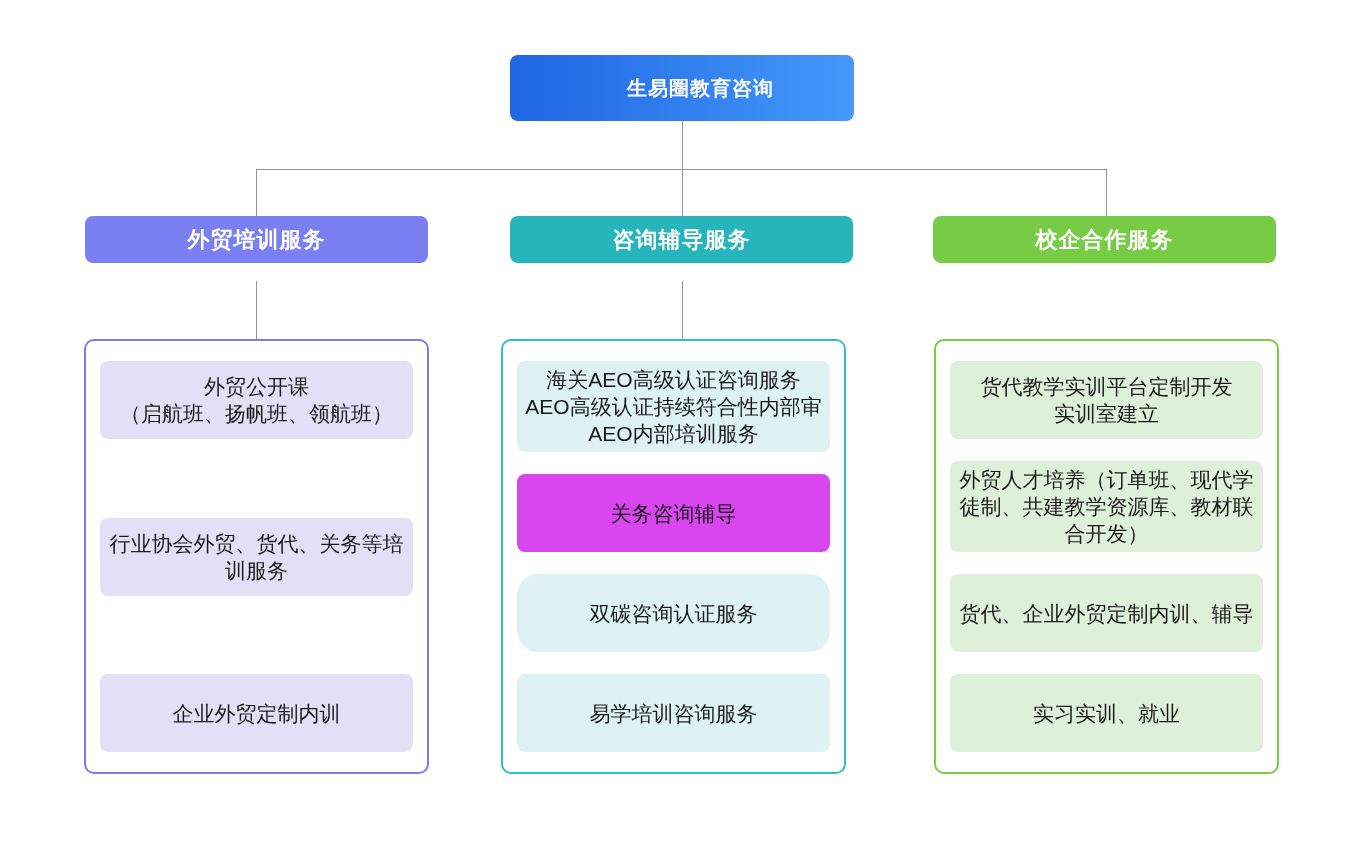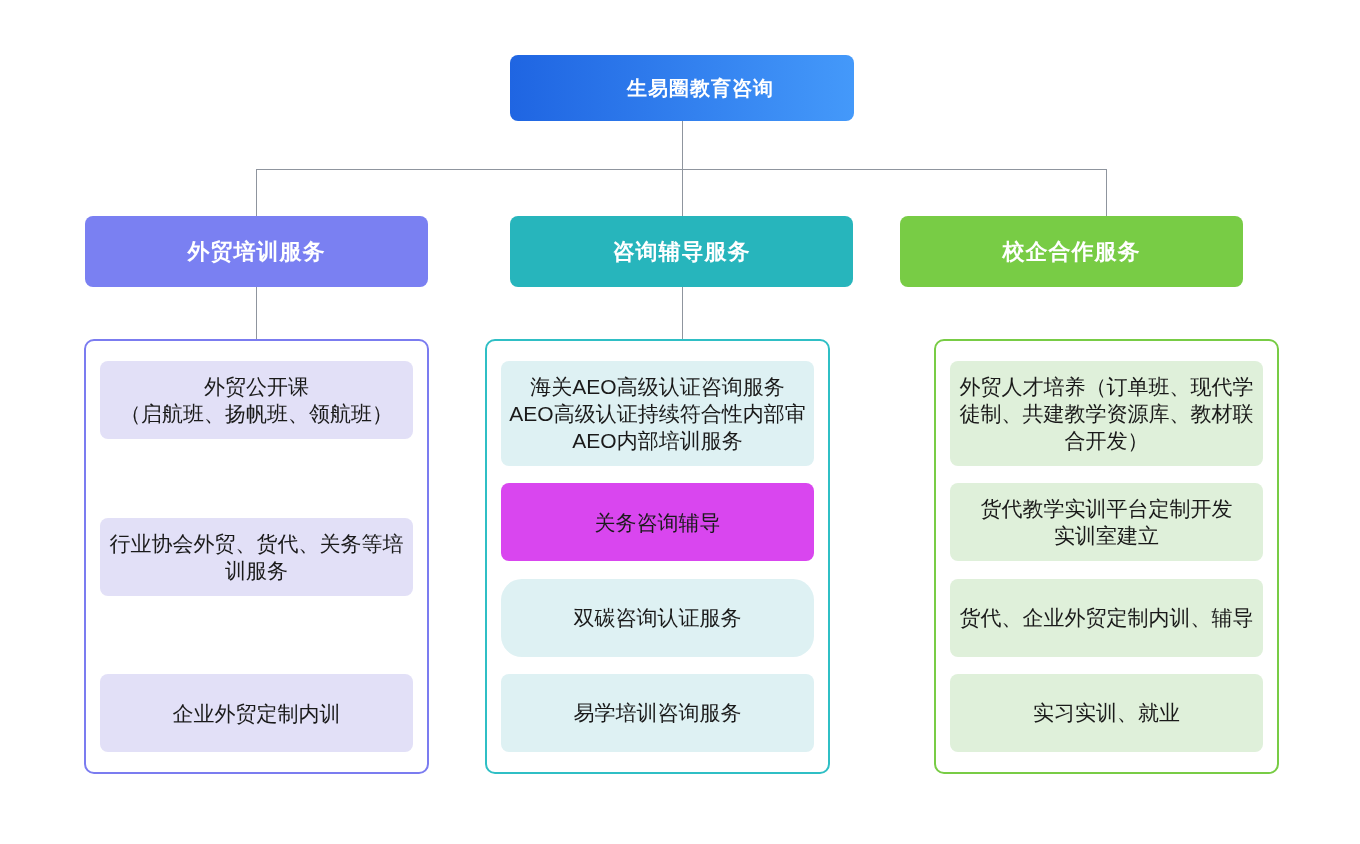--- a/index.html
+++ b/index.html
@@ -27,51 +27,51 @@
     width: 344px; height: 66px;
     border-radius: 8px;
     color: #ffffff;
     font-size: 20px;
     font-weight: bold;
     letter-spacing: 1px;
     padding-left: 37px;
   }
   .branch-header {
     top: 216px;
-    width: 343px; height: 71px;
+    width: 343px; height: 47px;
     border-radius: 8px;
     color: #ffffff;
     font-size: 22px;
     font-weight: bold;
     letter-spacing: 1px;
   }
   .branch-header.b0 { left: 85px; }
   .branch-header.b1 { left: 510px; }
-  .branch-header.b2 { left: 900px; }
+  .branch-header.b2 { left: 933px; }
   .branch-container {
     position: absolute;
     top: 339px;
     width: 345px; height: 435px;
     box-sizing: border-box;
     background: #ffffff;
     border: 2px solid #888;
     border-radius: 10px;
     padding: 20px 14px;
     display: flex;
     flex-direction: column;
     justify-content: space-between;
   }
   .branch-container.b0 { left: 84px; }
-  .branch-container.b1 { left: 485px; }
+  .branch-container.b1 { left: 501px; }
   .branch-container.b2 { left: 934px; }
   .service-item {
     box-sizing: border-box;
     min-height: 78px;
     border-radius: 8px;
-    padding: 12px 8px;
+    padding: 5px 8px;
     display: flex;
     align-items: center;
     justify-content: center;
     text-align: center;
     font-size: 21px;
     line-height: 27px;
     color: #1a1a1a;
     white-space: pre-line;
   }
   .connector-line {
@@ -129,20 +129,20 @@
   <div class="branch-container b1" style="border-color: rgb(47, 191, 197);">
     <div class="service-item" style="background: rgb(222, 241, 243);">海关AEO高级认证咨询服务
 AEO高级认证持续符合性内部审
 AEO内部培训服务</div>
     <div class="service-item" style="background: #d946ef;">关务咨询辅导</div>
     <div class="service-item" style="background: rgb(222, 241, 243); border-radius: 21px;">双碳咨询认证服务</div>
     <div class="service-item" style="background: rgb(222, 241, 243);">易学培训咨询服务</div>
   </div>
 
   <div class="branch-container b2" style="border-color: rgb(120, 204, 69);">
-    <div class="service-item" style="background: rgb(223, 240, 218);">外贸人才培养（订单班、现代学徒制、共建教学资源库、教材联合开发）</div>
     <div class="service-item" style="background: rgb(223, 240, 218);">货代教学实训平台定制开发
 实训室建立</div>
+    <div class="service-item" style="background: rgb(223, 240, 218);">外贸人才培养（订单班、现代学徒制、共建教学资源库、教材联合开发）</div>
     <div class="service-item" style="background: rgb(223, 240, 218);">货代、企业外贸定制内训、辅导</div>
     <div class="service-item" style="background: rgb(223, 240, 218);">实习实训、就业</div>
   </div>
 
 </div>
 
 </body></html>

